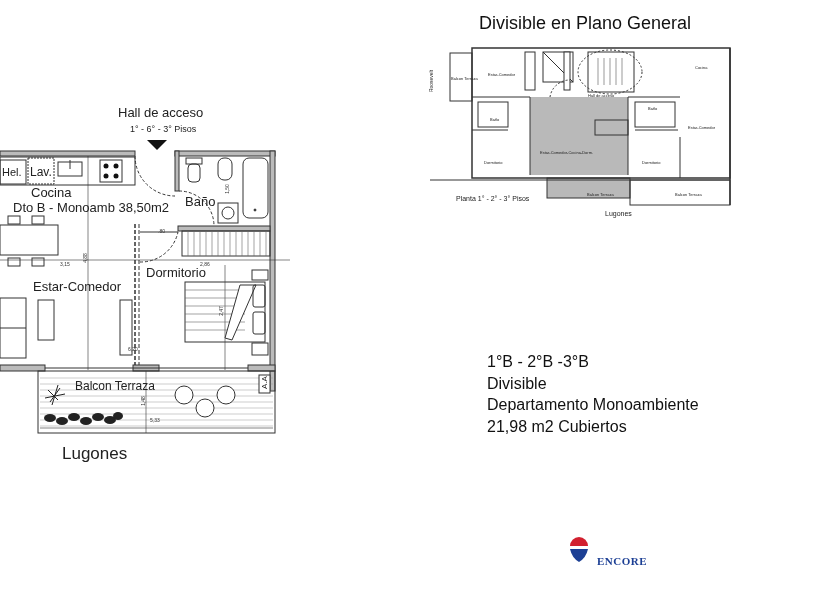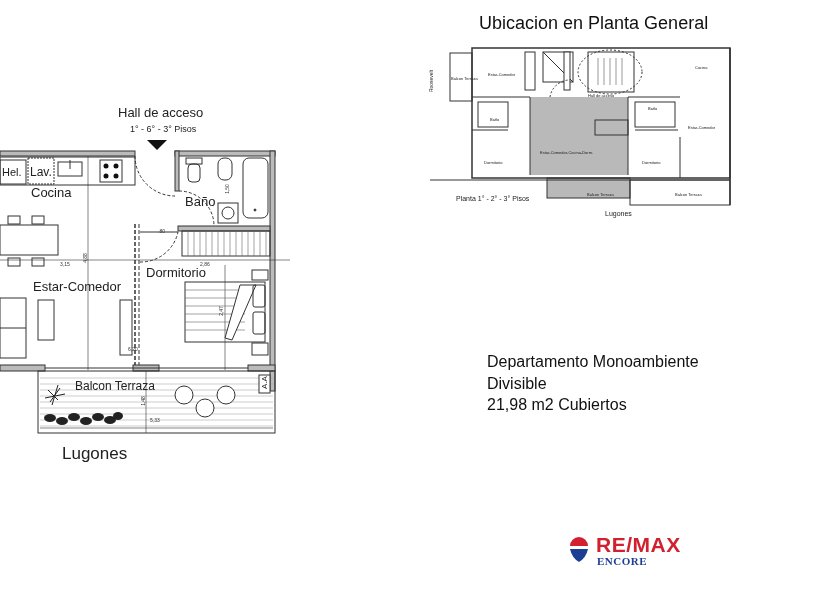--- a/index.html
+++ b/index.html
@@ -139,38 +139,39 @@
         <ellipse cx="118" cy="416" rx="5" ry="4"></ellipse>
       </g>
     </g>
   </svg>
 
   <div class="abs plan-text" style="left:118px;top:105px;font-size:13px;">Hall de acceso</div>
   <div class="abs plan-text" style="left:130px;top:124px;font-size:9px;">1° - 6° - 3° Pisos</div>
   <div class="abs plan-text" style="left:2px;top:166px;font-size:11px;">Hel.</div>
   <div class="abs plan-text" style="left:30px;top:165px;font-size:12px;">Lav.</div>
   <div class="abs plan-text" style="left:31px;top:185px;font-size:13px;">Cocina</div>
+  <div class="abs plan-text" style="left:13px;top:200px;font-size:13px;">Dto B - Monoamb 38,50m2</div>
   <div class="abs plan-text" style="left:185px;top:194px;font-size:13px;">Baño</div>
   <div class="abs plan-text" style="left:146px;top:265px;font-size:13px;">Dormitorio</div>
   <div class="abs plan-text" style="left:33px;top:279px;font-size:13px;">Estar-Comedor</div>
   <div class="abs plan-text" style="left:75px;top:379px;font-size:12px;">Balcon Terraza</div>
   <div class="abs plan-text" style="left:62px;top:444px;font-size:17px;">Lugones</div>
   <div class="abs plan-text tiny" style="left:60px;top:261px;">3,15</div>
   <div class="abs plan-text tiny" style="left:80px;top:255px;transform:rotate(-90deg);">4,88</div>
   <div class="abs plan-text tiny" style="left:158px;top:228px;">.80</div>
   <div class="abs plan-text tiny" style="left:200px;top:261px;">2,86</div>
   <div class="abs plan-text tiny" style="left:216px;top:308px;transform:rotate(-90deg);">2,47</div>
   <div class="abs plan-text tiny" style="left:222px;top:186px;transform:rotate(-90deg);">1,50</div>
   <div class="abs plan-text tiny" style="left:128px;top:346px;">6,20</div>
   <div class="abs plan-text tiny" style="left:138px;top:398px;transform:rotate(-90deg);">1,48</div>
   <div class="abs plan-text tiny" style="left:150px;top:417px;">5,33</div>
   <div class="abs plan-text" style="left:258px;top:378px;font-size:8px;transform:rotate(-90deg);">A.A</div>
 </div>
 
-<div class="abs plan-text" style="left:479px;top:13px;font-size:18px;color:#111;">Ubicacion en Planta General</div>
+<div class="abs plan-text" style="left:479px;top:13px;font-size:18px;color:#111;">Divisible en Plano General</div>
 
 <div class="abs" style="left:430px;top:40px;width:320px;height:190px;">
   <svg width="320" height="190" viewBox="0 0 320 190" style="position:absolute;left:0;top:0;">
     <g stroke="#333" fill="none" stroke-width="1">
       <rect x="100" y="57" width="98" height="78" fill="#b9b9b9" stroke="none"></rect>
       <rect x="117" y="138" width="83" height="20" fill="#b9b9b9"></rect>
       <rect x="42" y="8" width="258" height="130" stroke-width="1.5"></rect>
       <rect x="20" y="13" width="22" height="48"></rect>
       <rect x="113" y="12" width="30" height="30"></rect>
       <line x1="113" y1="12" x2="143" y2="42"></line>
@@ -212,26 +213,26 @@
   <div class="abs plan-text" style="left:110px;top:110px;font-size:4px;">Estar-Comedor-Cocina-Dorm.</div>
   <div class="abs plan-text" style="left:54px;top:120px;font-size:4px;">Dormitorio</div>
   <div class="abs plan-text" style="left:212px;top:120px;font-size:4px;">Dormitorio</div>
   <div class="abs plan-text" style="left:157px;top:152px;font-size:4px;">Balcon Terraza</div>
   <div class="abs plan-text" style="left:245px;top:152px;font-size:4px;">Balcon Terraza</div>
   <div class="abs plan-text" style="left:26px;top:155px;font-size:7px;">Planta 1° - 2° - 3° Pisos</div>
   <div class="abs plan-text" style="left:175px;top:170px;font-size:7px;">Lugones</div>
 </div>
 
 <div class="abs" style="left:487px;top:351px;">
+  <div class="info-line">1°B - 2°B -3°B</div>
+  <div class="info-line">Divisible</div>
   <div class="info-line">Departamento Monoambiente</div>
-  <div class="info-line">Divisible</div>
   <div class="info-line">21,98 m2 Cubiertos</div>
 </div>
 
 <div class="abs" style="left:568px;top:533px;width:125px;height:36px;">
   <svg class="abs" width="22" height="28" viewBox="0 0 22 28" style="left:0;top:3px;">
     <path d="M2,10 A9,9 0 0 1 20,10 L2,10 Z" fill="#d2202f"></path>
     <rect x="2" y="10" width="18" height="3" fill="#fff"></rect>
     <path d="M2,13 L20,13 Q18,22 11,26 Q4,22 2,13 Z" fill="#1c3f94"></path>
   </svg>
-  <div class="abs" style="left:28px;top:0;font-size:21px;font-weight:bold;color:#d2202f;letter-spacing:0.5px;">RE/MAX</div>
   <div class="abs" style="left:29px;top:22px;font-size:11px;font-weight:bold;color:#1c3f94;letter-spacing:0.5px;font-family:Liberation Serif, serif;">ENCORE</div>
 </div>
 
 </body></html>

